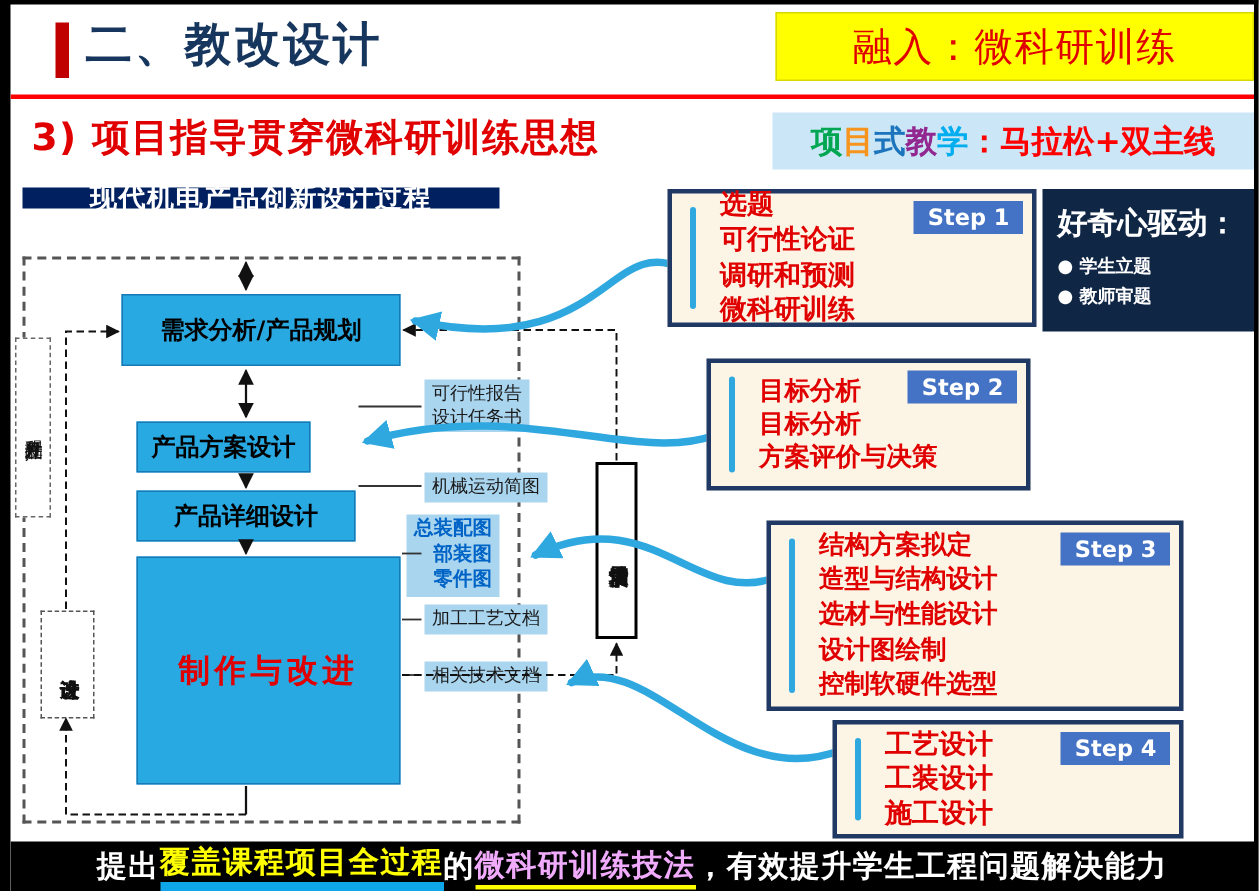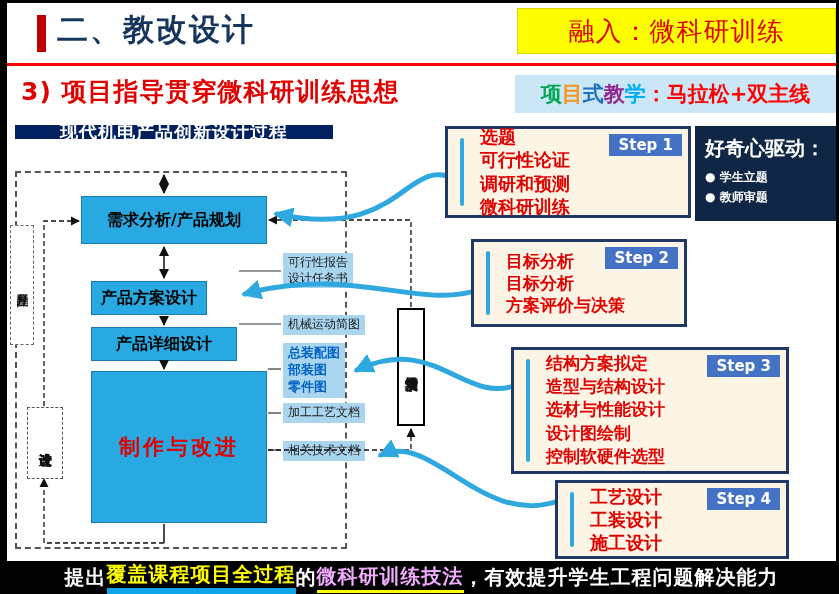--- a/index.html
+++ b/index.html
@@ -38,21 +38,21 @@
     position:absolute; background:#29A9E1; border:1px solid #1779B5; box-sizing:border-box;
     display:flex; align-items:center; justify-content:center; font-weight:bold; color:#000000; text-align:center;
   }
   #fcb0 { left:74px;  top:193px; width:186px; height:48px; font-size:16px; }
   #fcb1 { left:84px;  top:278px; width:116px; height:34px; font-size:16px; }
   #fcb2 { left:84px;  top:324px; width:146px; height:34px; font-size:16px; }
   #fcb3 { left:84px;  top:368px; width:176px; height:152px; font-size:21px; color:#E00000; letter-spacing:3px; }
   .fc-doc { position:absolute; background:#A9D5EF; color:#1a1a1a; font-size:12px; line-height:1.3; padding:2px 5px; }
   #doc0 { left:276px; top:250px; }
   #doc1 { left:276px; top:312px; }
-  #doc2 { left:276px; top:340px; color:#0063C6; font-weight:bold; font-size:13px; }
+  #doc2 { left:264px; top:340px; color:#0063C6; font-weight:bold; font-size:13px;text-align:right; }
   #doc3 { left:276px; top:400px; }
   #doc4 { left:276px; top:438px; }
   .fc-feedback {
     position:absolute; left:390px; top:305px; width:28px; height:118px; background:#fff;
     border:2px solid #000; box-sizing:border-box; font-size:13px; font-weight:bold; color:#111;
   }
   
   .overlay { position:absolute; left:0; top:0; pointer-events:none; }
   .kb   { stroke:#111; stroke-width:1.5; }
   .tick { stroke:#333; stroke-width:1.2; }

